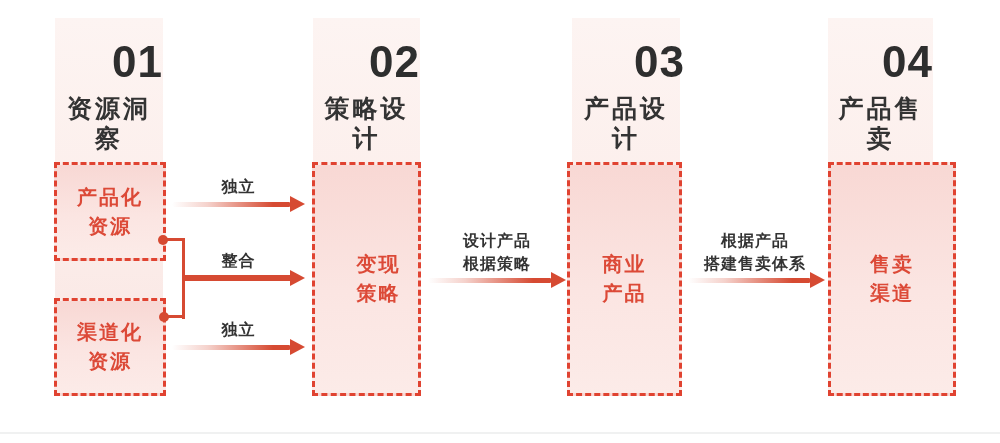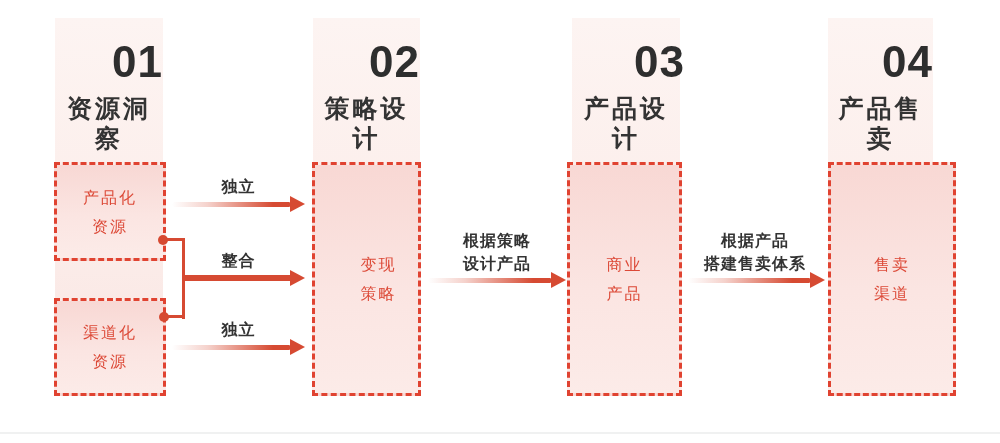--- a/index.html
+++ b/index.html
@@ -17,21 +17,21 @@
   }
   .stage-title{
     position:absolute;height:30px;line-height:30px;text-align:center;
     font-size:25px;font-weight:bold;color:#333333;letter-spacing:3px;
   }
   .box{
     position:absolute;box-sizing:border-box;border:3px dashed #e04331;
     background:linear-gradient(180deg,#f8d8d4 0%,#fbe5e2 55%,#fcebe8 100%);
     display:flex;align-items:center;justify-content:center;text-align:center;
   }
-  .box-label{font-size:16px;font-weight:normal;color:#dc4937;letter-spacing:2px;line-height:29px;}
+  .box-label{font-size:20px;font-weight:bold;color:#dc4937;letter-spacing:2px;line-height:29px;}
   .box-label span{display:block;}
   .arrow{position:absolute;height:17px;}
   .arrow .tail{
     position:absolute;left:0;right:14px;top:6px;height:5px;border-radius:3px;
     background:linear-gradient(90deg,rgba(214,74,50,0) 0%,rgba(214,74,50,0.25) 30%,#d64a32 85%);
   }
   .arrow .tail.solid{background:#d64a32;top:5px;height:6px;border-radius:0;}
   .arrow .head{
     position:absolute;right:0;top:0;width:0;height:0;
     border-left:15px solid #d64a32;border-top:8.5px solid transparent;border-bottom:8.5px solid transparent;
@@ -114,22 +114,22 @@
     <div class="head"></div>
   </div>
 
   <div class="alabel" style="left:172px;top:320px;width:133px;">独立</div>
   <div class="arrow" style="left:172px;top:339px;width:133px;">
     <div class="tail"></div>
     <div class="head"></div>
   </div>
 
   <div class="alabel two" style="left:420px;top:229px;width:154px;">
+    <span>设计产品</span>
     <span>根据策略</span>
-    <span>设计产品</span>
   </div>
   <div class="arrow" style="left:428px;top:272px;width:138px;">
     <div class="tail"></div>
     <div class="head"></div>
   </div>
 
   <div class="alabel two" style="left:675px;top:229px;width:160px;">
     <span>根据产品</span>
     <span>搭建售卖体系</span>
   </div>

